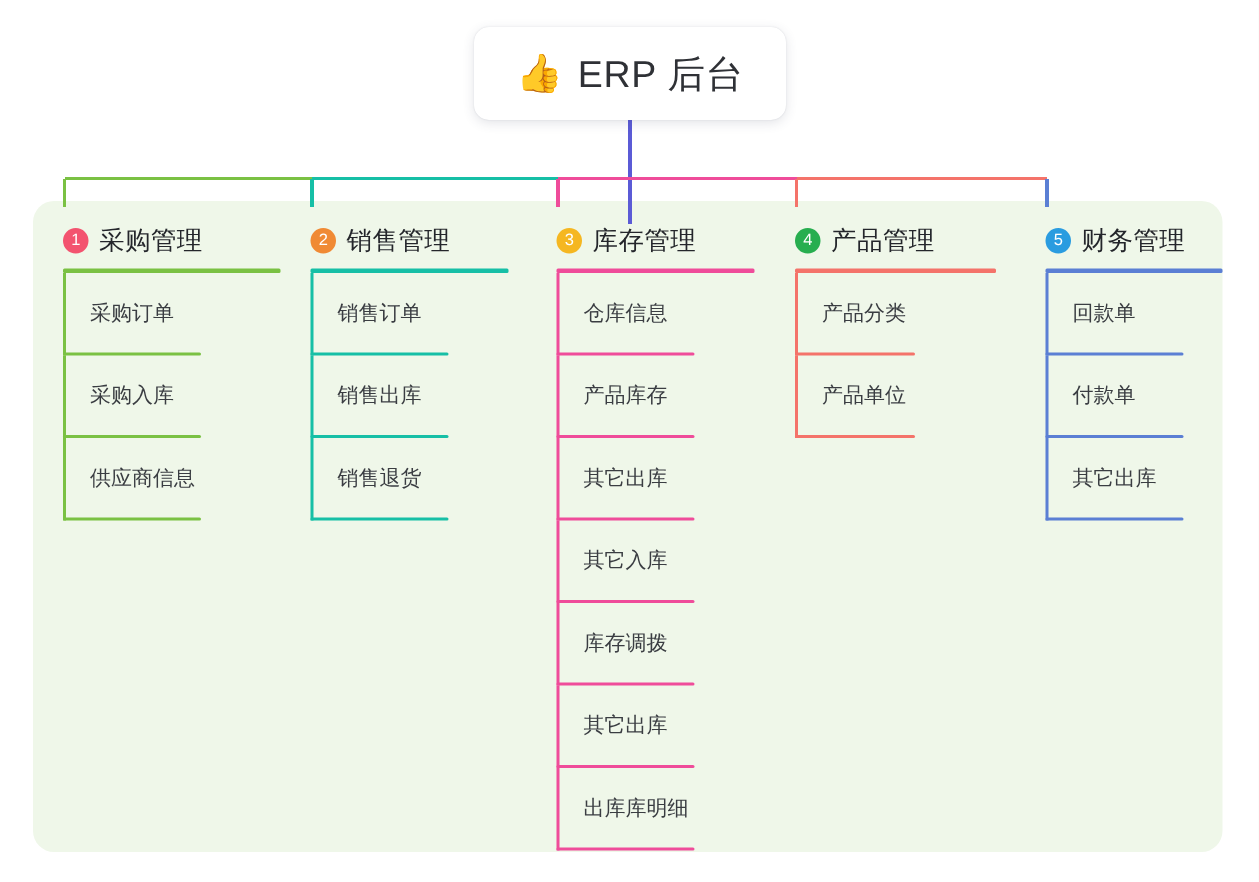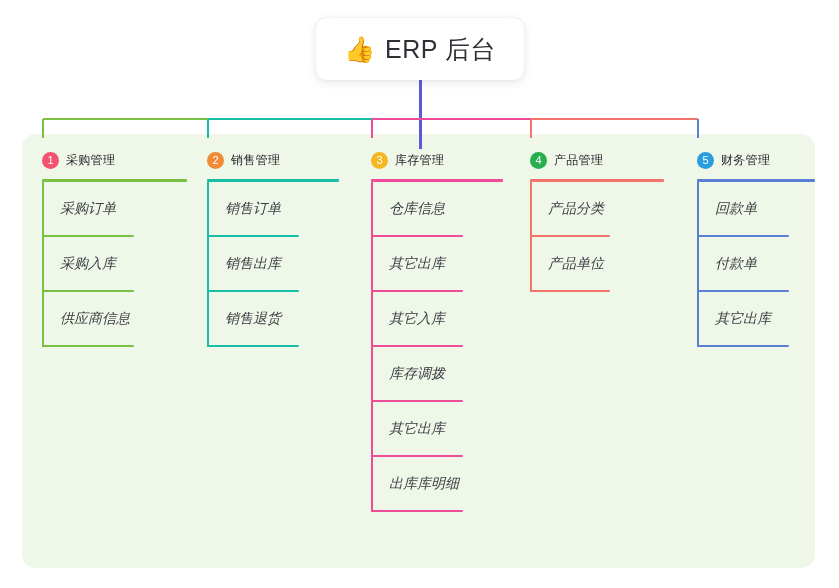--- a/index.html
+++ b/index.html
@@ -87,21 +87,21 @@
     height: 17px;
     border-radius: 50%;
     color: #ffffff;
     font-size: 11px;
     line-height: 17px;
     text-align: center;
     flex: 0 0 auto;
     font-family: "Liberation Sans", sans-serif;
   }
   .branch-title {
-    font-size: 12px;
+    font-size: 17px;
     color: #24262b;
     letter-spacing: 0.3px;
   }
   .branch-rule {
     height: 3px;
     border-radius: 1px;
     margin-top: 7px;
   }
 
   .leaves {
@@ -119,21 +119,20 @@
     width: 2px;
     height: 55px;
   }
   .leaf-text {
     position: absolute;
     left: 18px;
     top: 18px;
     font-size: 14px;
     color: #3a3d42;
     white-space: nowrap;
-    font-style: italic;
   }
   .leaf-rule {
     position: absolute;
     left: 0;
     bottom: 0;
     height: 2px;
     width: 92px;
     border-radius: 1px;
   }
 </style>
@@ -218,20 +217,25 @@
         </div>
         <div class="branch-rule" style="width: 132px; background: rgb(239, 76, 154);"></div>
         <div class="leaves">
           <div class="leaf">
             <div class="leaf-spine" style="background: rgb(239, 76, 154);"></div>
             <div class="leaf-text">仓库信息</div>
             <div class="leaf-rule" style="background: rgb(239, 76, 154); width: 92px;"></div>
           </div>
           <div class="leaf">
             <div class="leaf-spine" style="background: rgb(239, 76, 154);"></div>
+            <div class="leaf-text">产品库存</div>
+            <div class="leaf-rule" style="background: rgb(239, 76, 154); width: 92px;"></div>
+          </div>
+          <div class="leaf">
+            <div class="leaf-spine" style="background: rgb(239, 76, 154);"></div>
             <div class="leaf-text">其它出库</div>
             <div class="leaf-rule" style="background: rgb(239, 76, 154); width: 92px;"></div>
           </div>
           <div class="leaf">
             <div class="leaf-spine" style="background: rgb(239, 76, 154);"></div>
             <div class="leaf-text">其它入库</div>
             <div class="leaf-rule" style="background: rgb(239, 76, 154); width: 92px;"></div>
           </div>
           <div class="leaf">
             <div class="leaf-spine" style="background: rgb(239, 76, 154);"></div>

